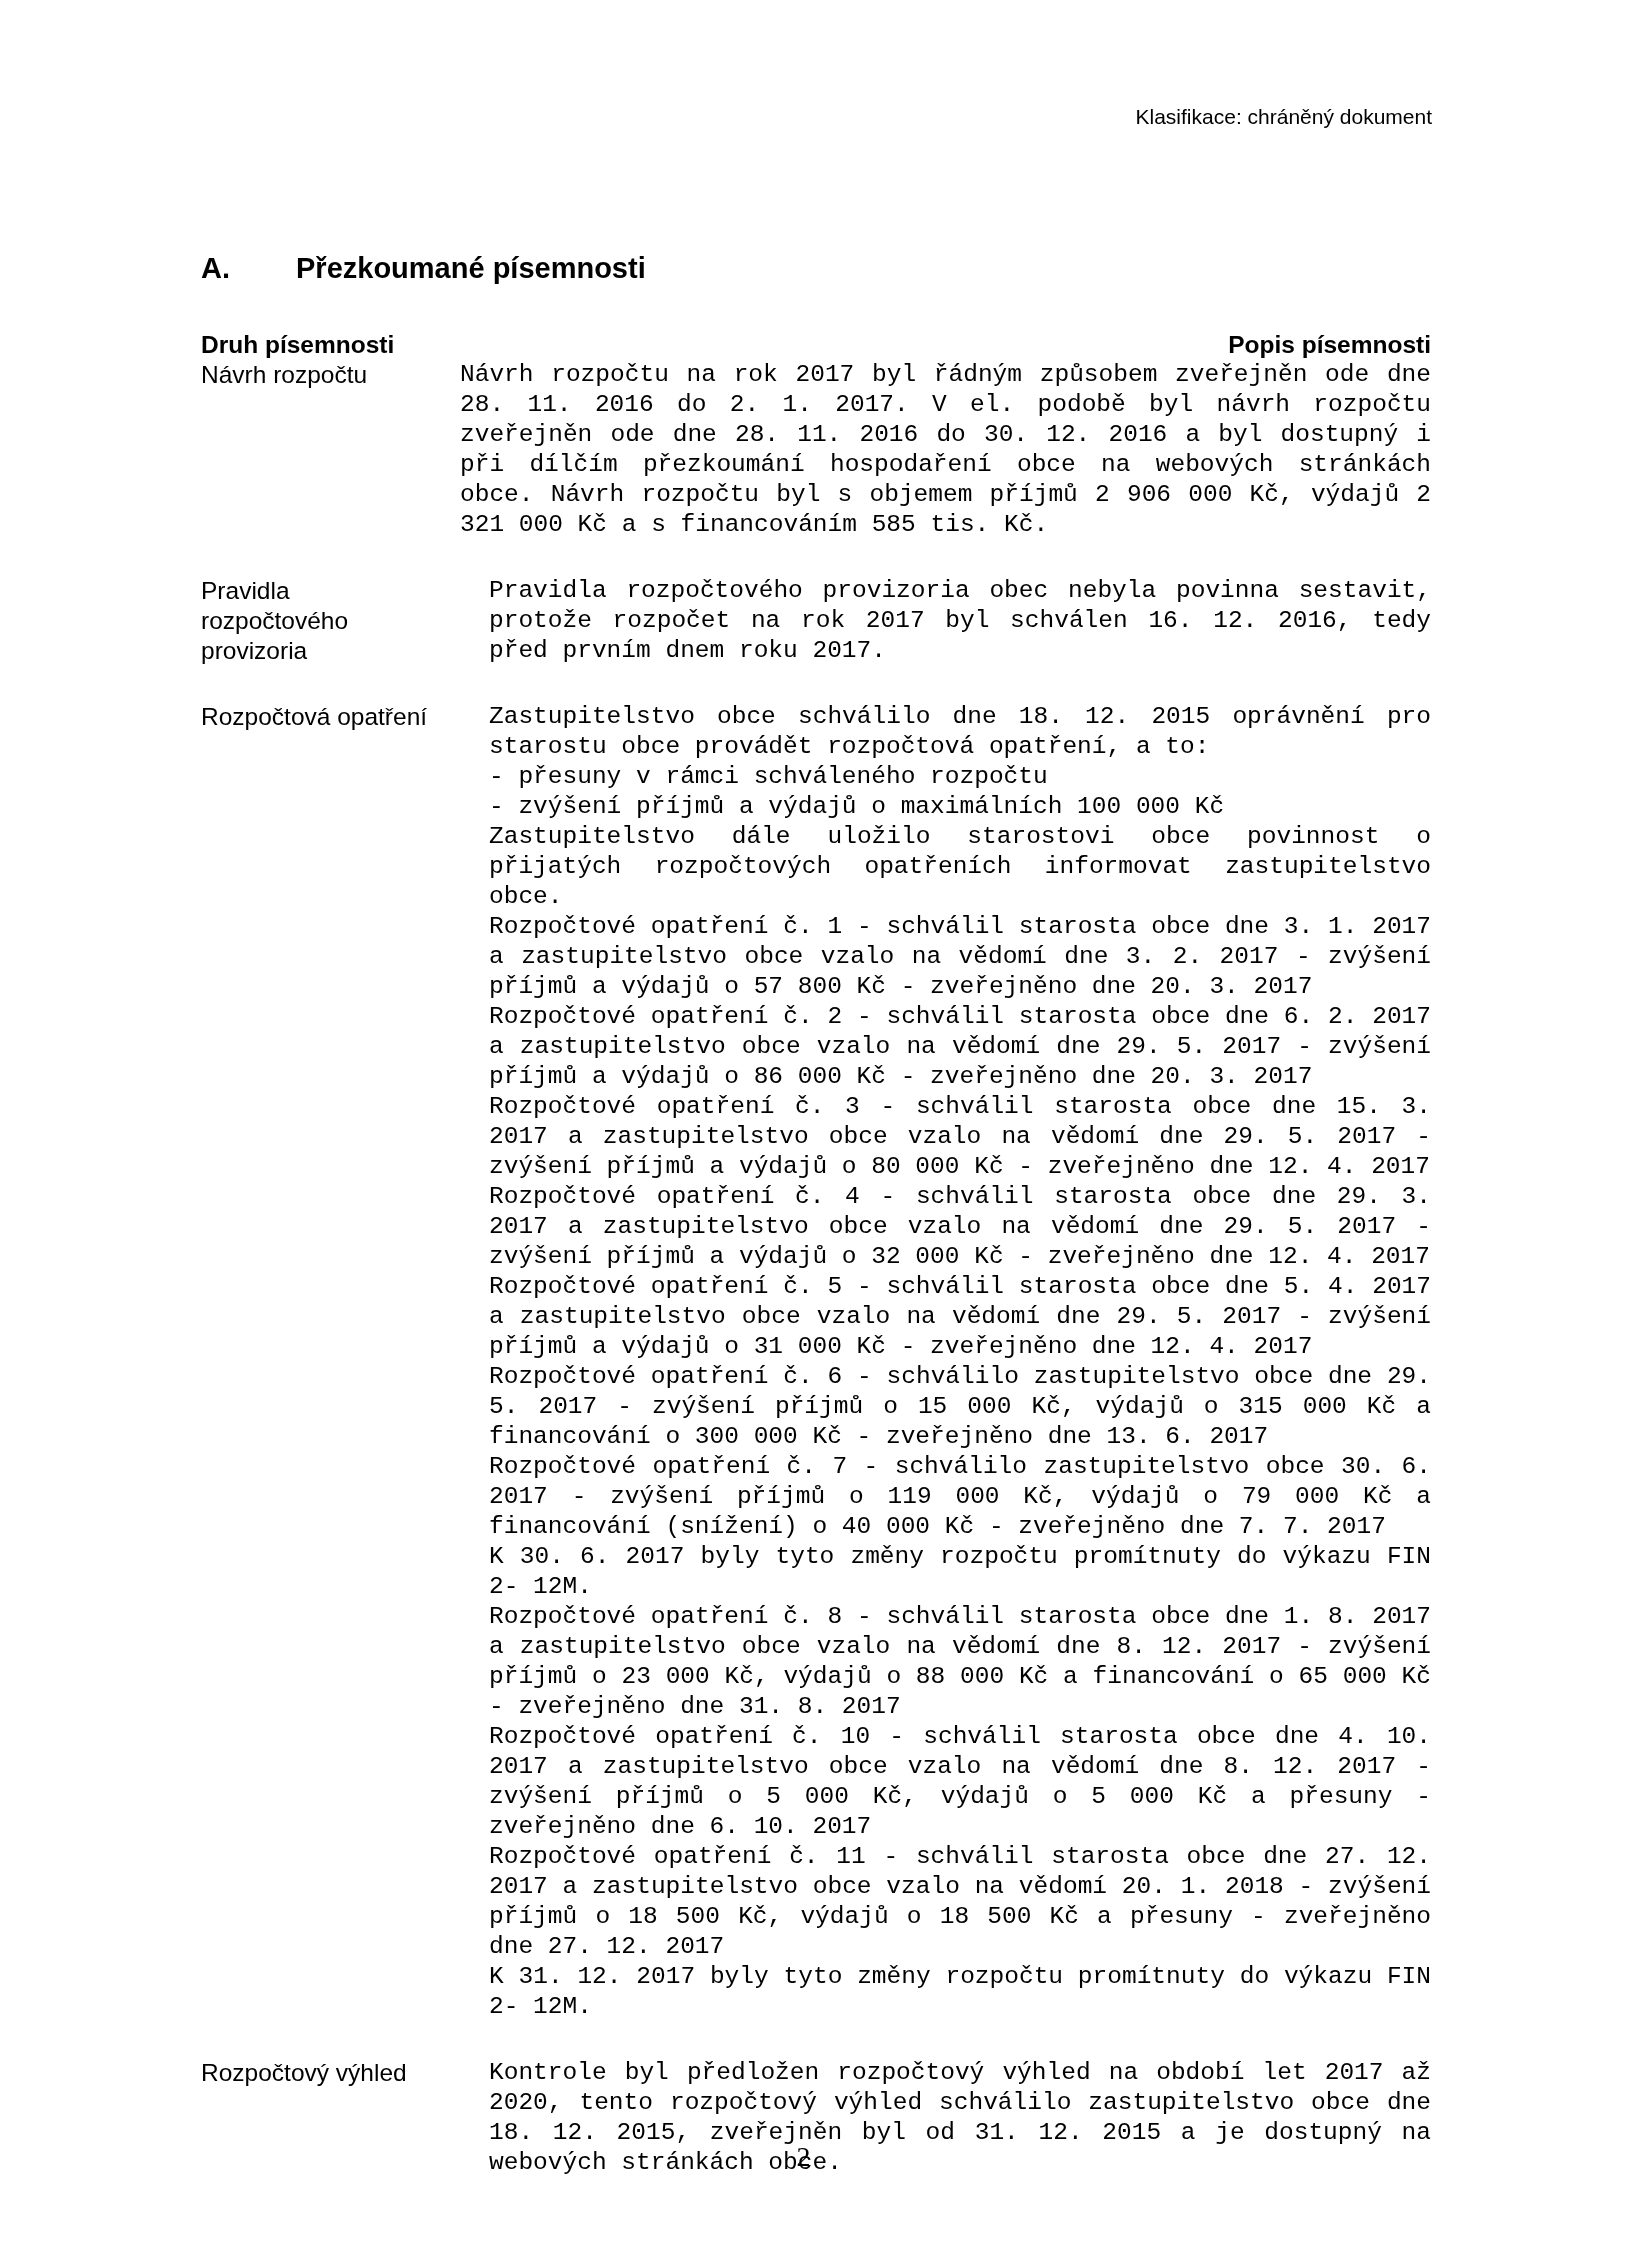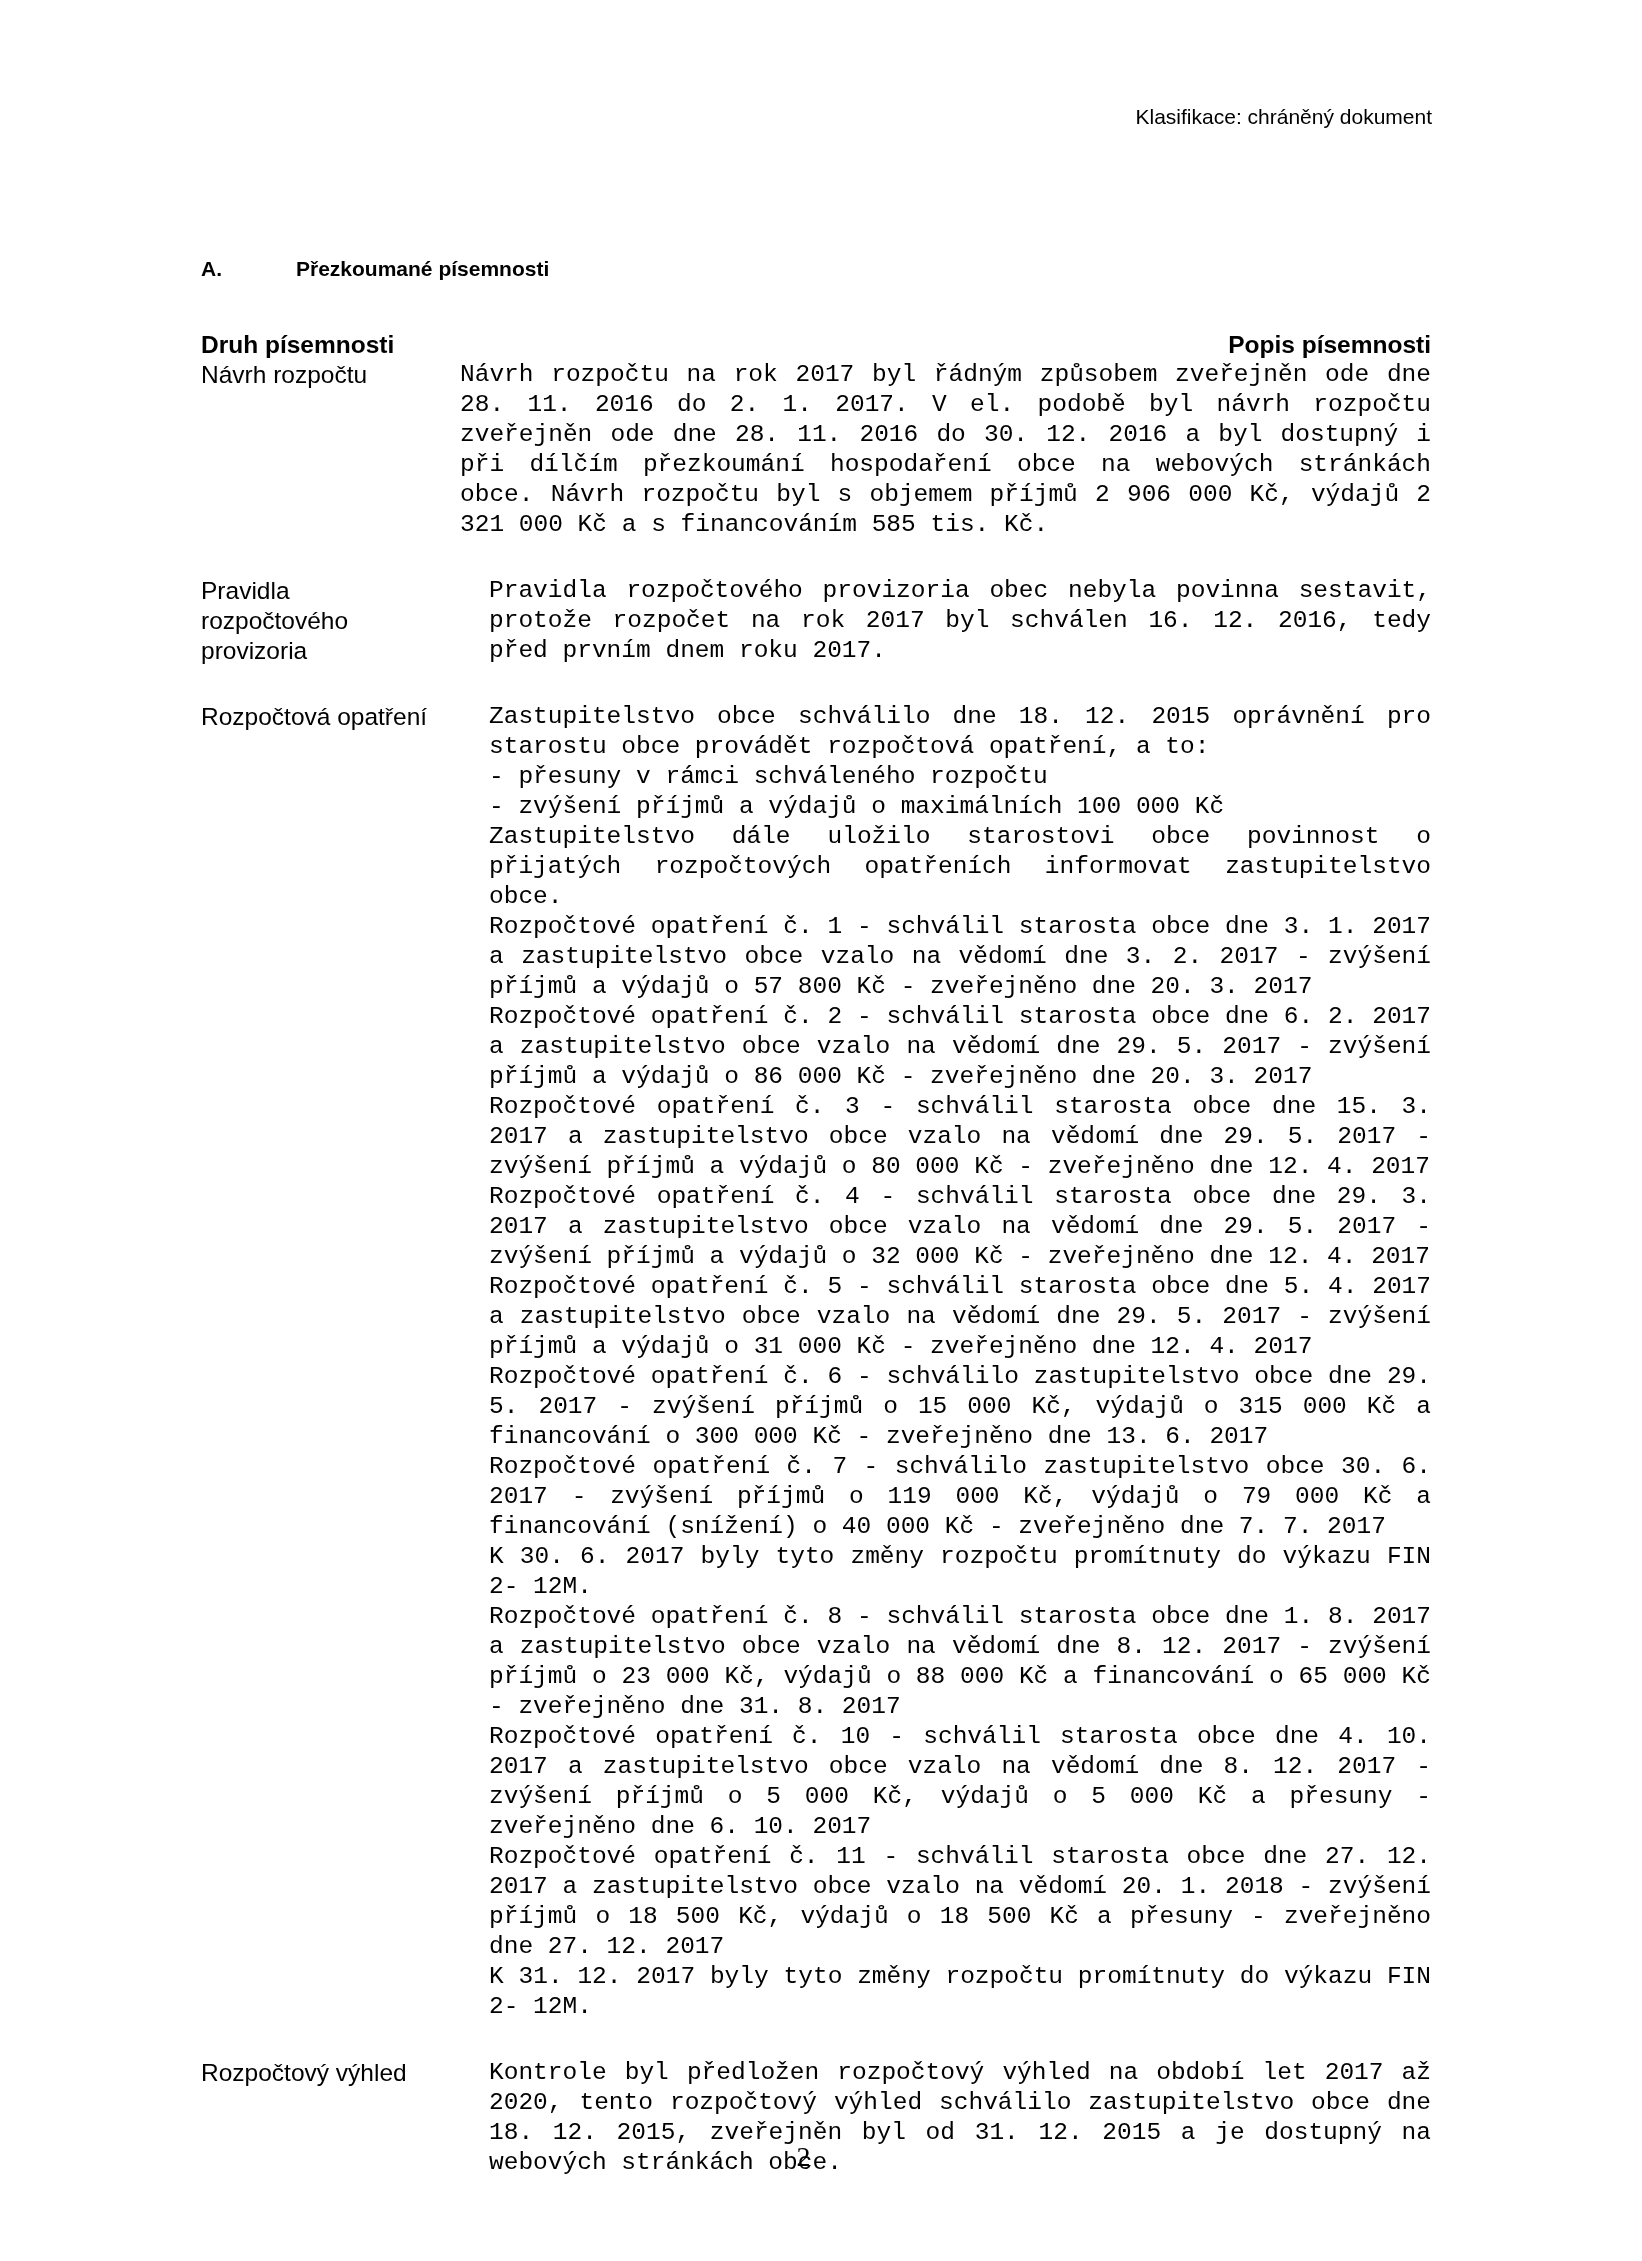--- a/index.html
+++ b/index.html
@@ -25,21 +25,21 @@
     white-space: nowrap;
   }
   .content {
     position: absolute;
     left: 201px;
     top: 253px;
     width: 1230px;
   }
   .section-heading {
     font-weight: bold;
-    font-size: 21px;
+    font-size: 29px;
     line-height: 31px;
     margin: 0 0 46px 0;
   }
   .section-letter {
     display: inline-block;
     width: 95px;
   }
   .table-header {
     display: flex;
     font-weight: bold;

